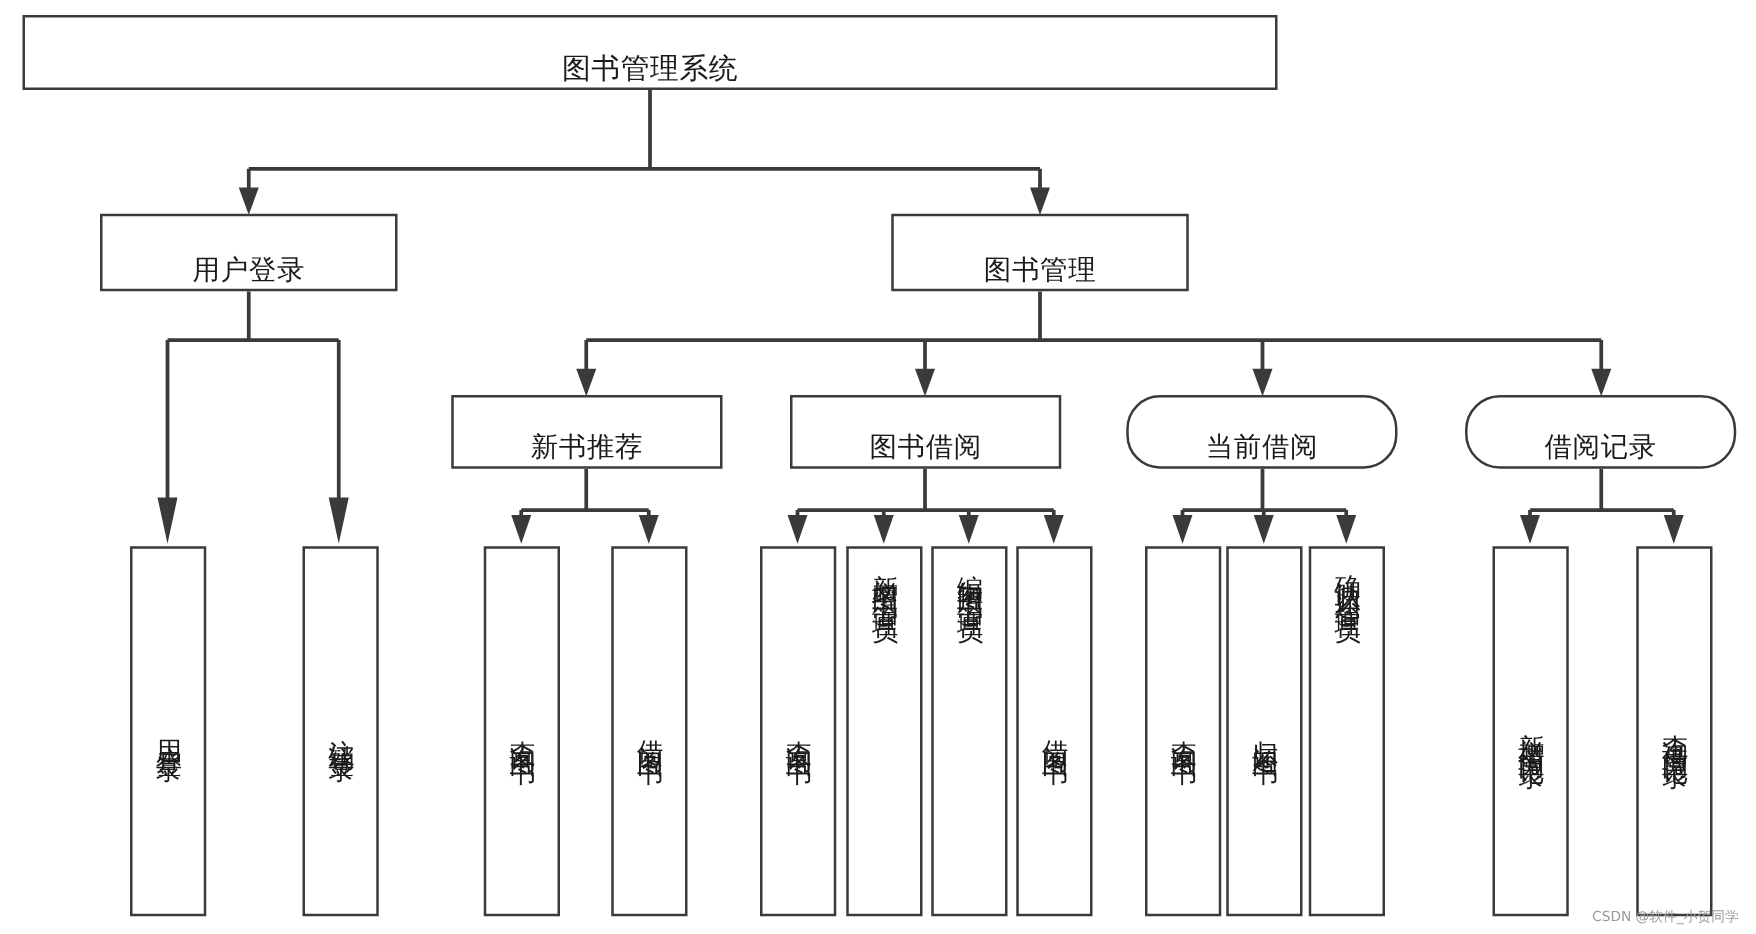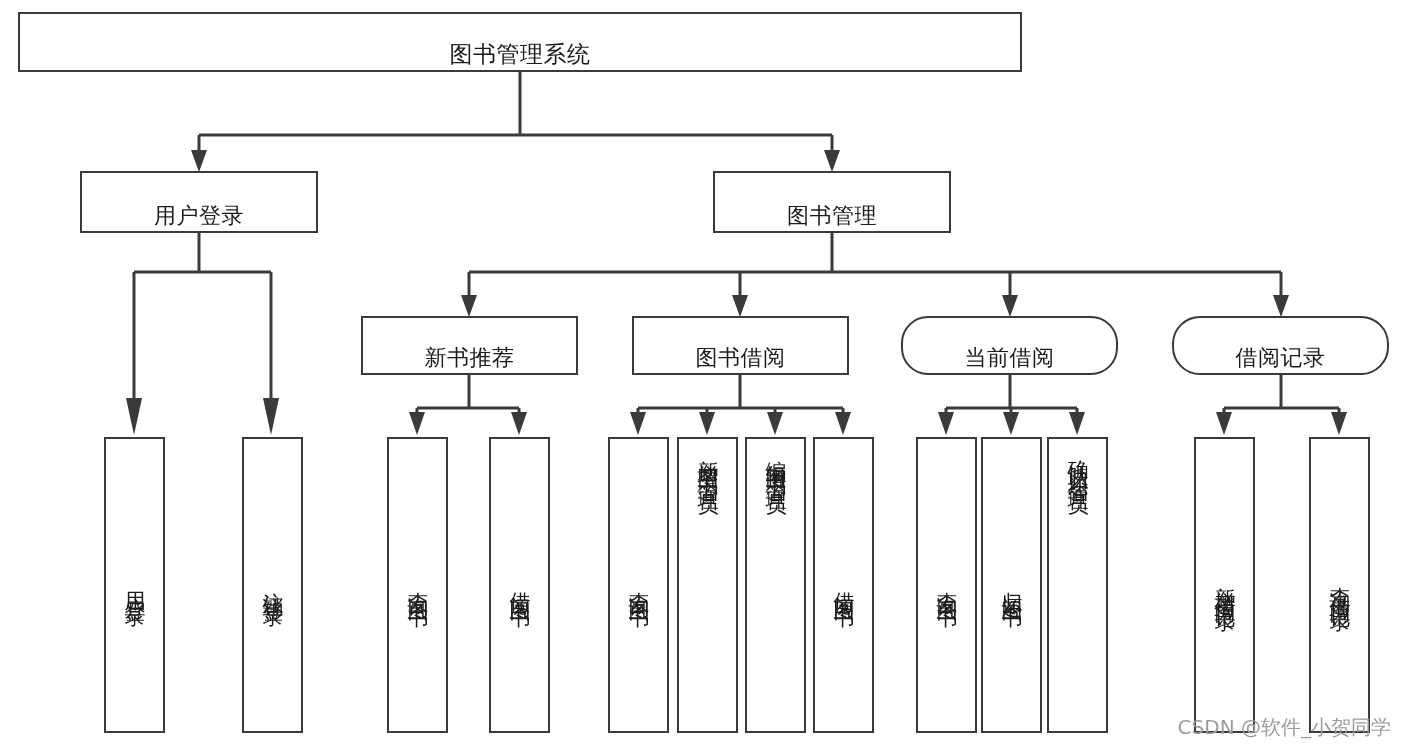--- a/index.html
+++ b/index.html
@@ -69,21 +69,21 @@
     stroke-width: 3;
     fill: none;
   }
   .arrow-head {
     fill: #3a3a3a;
   }
   #watermark {
     position: absolute;
     right: 14px;
     bottom: 6px;
-    font-size: 20px;
+    font-size: 11px;
     color: #9b9b9b;
     white-space: nowrap;
     user-select: none;
   }
 </style>
 </head>
 <body>
 
 <div id="canvas">
 

